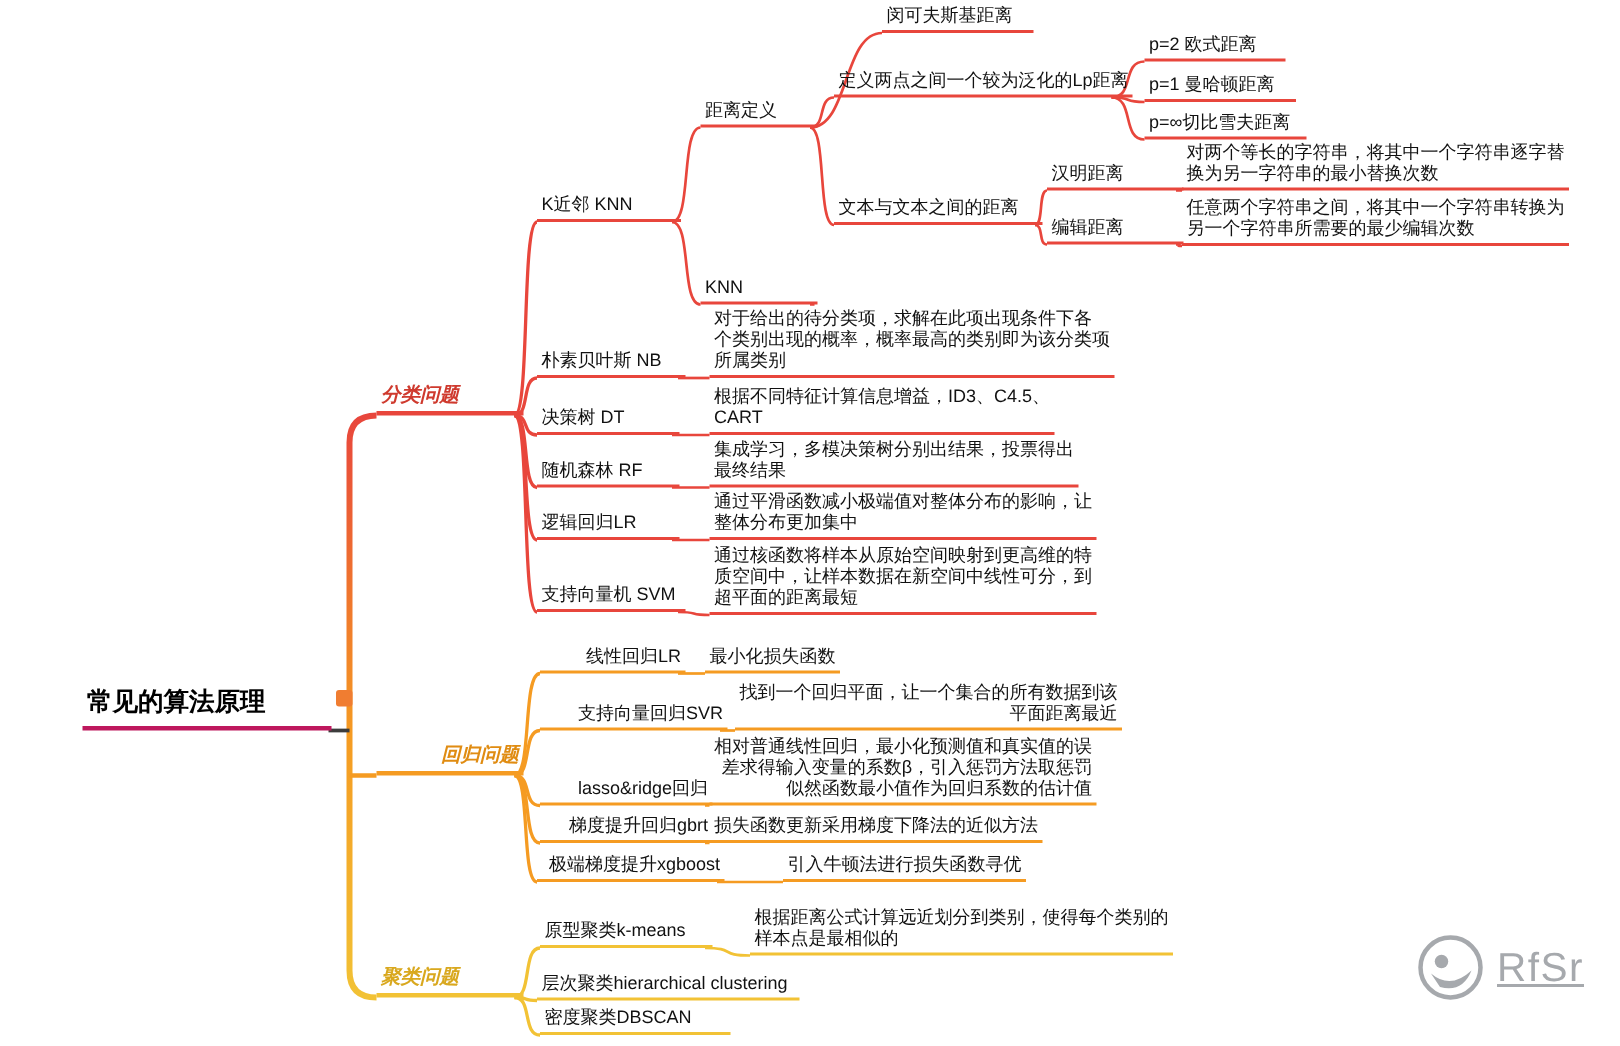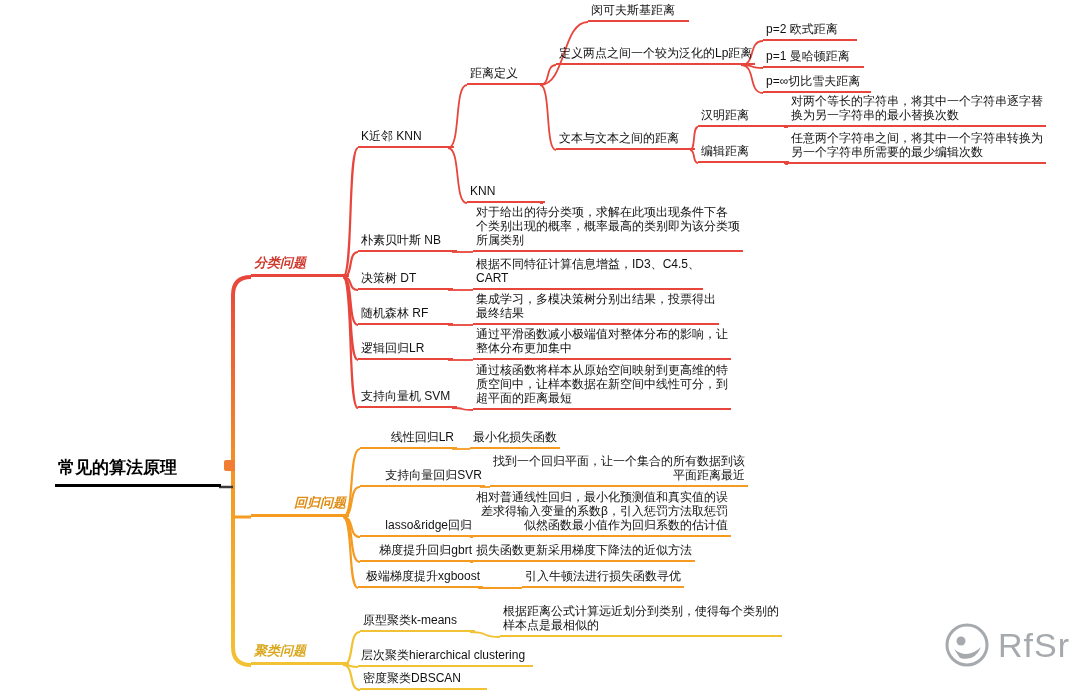--- a/index.html
+++ b/index.html
@@ -3,31 +3,31 @@
 <meta charset="utf-8">
 <style>
   html,body{margin:0;padding:0;background:#fff;}
   #stage{position:relative;width:1080px;height:697px;background:#ffffff;overflow:hidden;
          font-family:"Liberation Sans","DejaVu Sans",sans-serif;}
   .layer{position:absolute;left:0;top:0;pointer-events:none;}
   .node{position:absolute;font-size:12px;line-height:14px;color:#111;
         padding:0 3px 3px 3px;border-bottom:2px solid #e8463c;white-space:pre-line;}
   .branch{font-size:13px;line-height:15px;font-weight:bold;padding-bottom:4px;border-bottom-width:3px;font-style:italic;}
   .root{font-size:17px;line-height:20px;font-weight:bold;color:#000;
-        padding-bottom:6px;border-bottom:3px solid #000000;}
+        padding-bottom:6px;border-bottom:3px solid #be185d;}
   .c-red{border-bottom-color:#e8463c;}
   .c-orange{border-bottom-color:#f59b22;text-align:right;}
   .c-yellow{border-bottom-color:#f2c235;}
   .lbl-red{color:#cf3a2e;}
   .lbl-orange{color:#e08c12;}
   .lbl-yellow{color:#d9a81e;}
   #root-handle{position:absolute;left:224px;top:460px;width:11px;height:11px;
         background:#f07d31;border-radius:2px;}
   #watermark{position:absolute;left:944px;top:622px;display:flex;align-items:center;gap:8px;color:#a6a9ad;}
-  #watermark .wm-text{font-size:34px;letter-spacing:1px;}
+  #watermark .wm-text{font-size:27px;letter-spacing:1px;text-decoration:underline;}
 </style>
 </head>
 <body>
 
 <div id="stage">
 
   <svg class="layer" width="1080" height="697">
     <defs>
       <linearGradient id="trunk" x1="0" y1="277" x2="0" y2="665" gradientUnits="userSpaceOnUse">
         <stop offset="0" stop-color="#e8463c"></stop>

